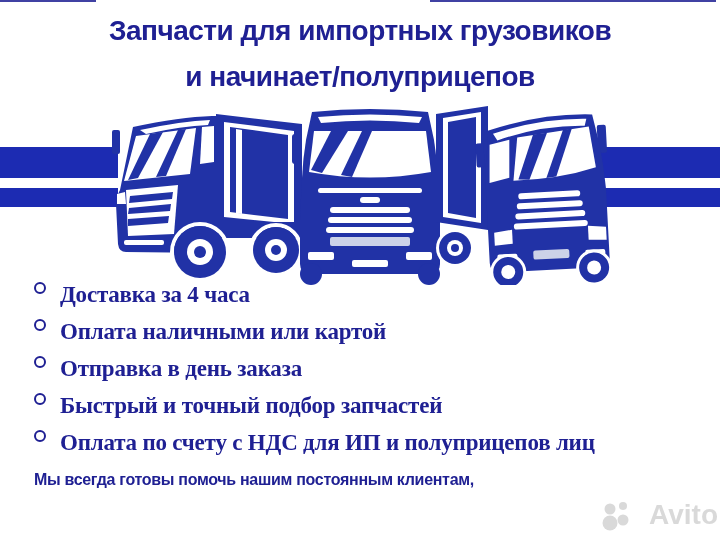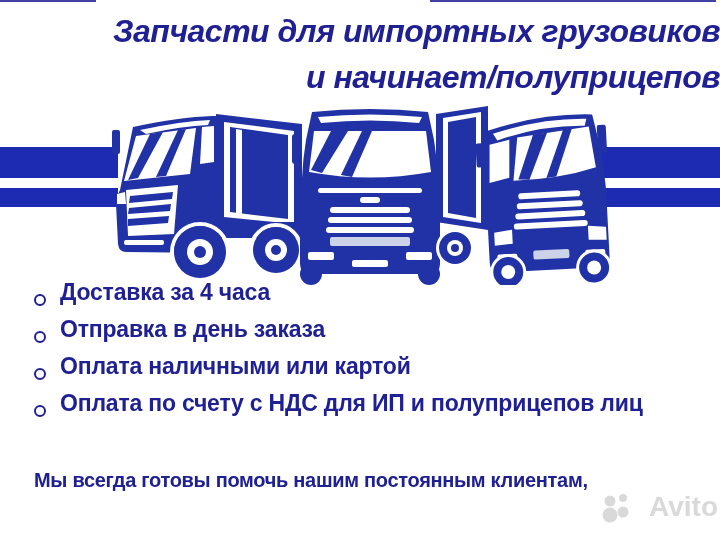--- a/index.html
+++ b/index.html
@@ -12,49 +12,50 @@
   }
   html,body{margin:0;padding:0;}
   .canvas{
     position:relative;width:720px;height:540px;background:var(--background);
     overflow:hidden;font-family:"Liberation Sans",sans-serif;
   }
   .artifact{position:absolute;top:0;height:2px;background:rgba(31,32,147,.85);}
   .artifact.left{left:0;width:96px;}
   .artifact.right{left:430px;width:286px;}
   .headline{
-    position:absolute;top:8px;left:0;right:0;text-align:right;
-    color:var(--text-navy);font-weight:bold;font-size:32px;line-height:46px;
-    letter-spacing:-0.5px;white-space:nowrap;font-style:italic;
+    position:absolute;top:8px;left:0;right:0;text-align:center;
+    color:var(--text-navy);font-weight:bold;font-size:28px;line-height:46px;
+    letter-spacing:-0.5px;white-space:nowrap;
   }
   .hero{position:absolute;top:100px;left:0;width:720px;height:185px;}
   .hero svg{display:block;}
   .b{fill:var(--truck-blue);}
   .w{fill:#ffffff;}
   .lt{fill:var(--plate-gray);}
   .stripe{fill:var(--stripe-blue);}
   .bullet-list{
     position:absolute;left:30px;top:282px;margin:0;padding:0;list-style:none;
   }
   .bullet-list li{
-    display:flex;align-items:flex-end;gap:14px;height:24px;margin-bottom:13px;
+    display:flex;align-items:flex-start;gap:14px;height:24px;margin-bottom:13px;
     font-size:23px;font-weight:bold;color:var(--text-navy);letter-spacing:-0.2px;
     white-space:nowrap;
+    font-family:Liberation Serif, serif;
   }
   .dot{
     flex:none;width:8px;height:8px;margin-left:4px;
     border:2.5px solid var(--text-navy);border-radius:50%;
   }
   .footer-note{
     position:absolute;left:34px;top:465px;
-    font-size:20px;line-height:30px;font-weight:bold;color:var(--text-navy);
+    font-size:16px;line-height:30px;font-weight:bold;color:var(--text-navy);
     letter-spacing:-0.3px;white-space:nowrap;
   }
   .watermark{
-    position:absolute;right:2px;bottom:16px;height:34px;
+    position:absolute;right:2px;bottom:8px;height:34px;
     display:flex;align-items:center;gap:17px;
     color:var(--watermark-gray);font-size:28px;font-weight:bold;
   }
 </style>
 </head>
 <body>
 
 <div class="canvas">
 
   <div class="artifact left"></div>
@@ -163,25 +164,29 @@
     </svg>
   </div>
 
   <ul class="bullet-list">
     <li>
       <span class="dot"></span>
       <span>Доставка за 4 часа</span>
     </li>
     <li>
       <span class="dot"></span>
+      <span>Оплата наличными или картой</span>
+    </li>
+    <li>
+      <span class="dot"></span>
       <span>Отправка в день заказа</span>
     </li>
     <li>
       <span class="dot"></span>
-      <span>Оплата наличными или картой</span>
+      <span>Быстрый и точный подбор запчастей</span>
     </li>
     <li>
       <span class="dot"></span>
       <span>Оплата по счету с НДС для ИП и полуприцепов лиц</span>
     </li>
   </ul>
 
   <div class="footer-note">
     <div>Мы всегда готовы помочь нашим постоянным клиентам,</div>
   </div>

